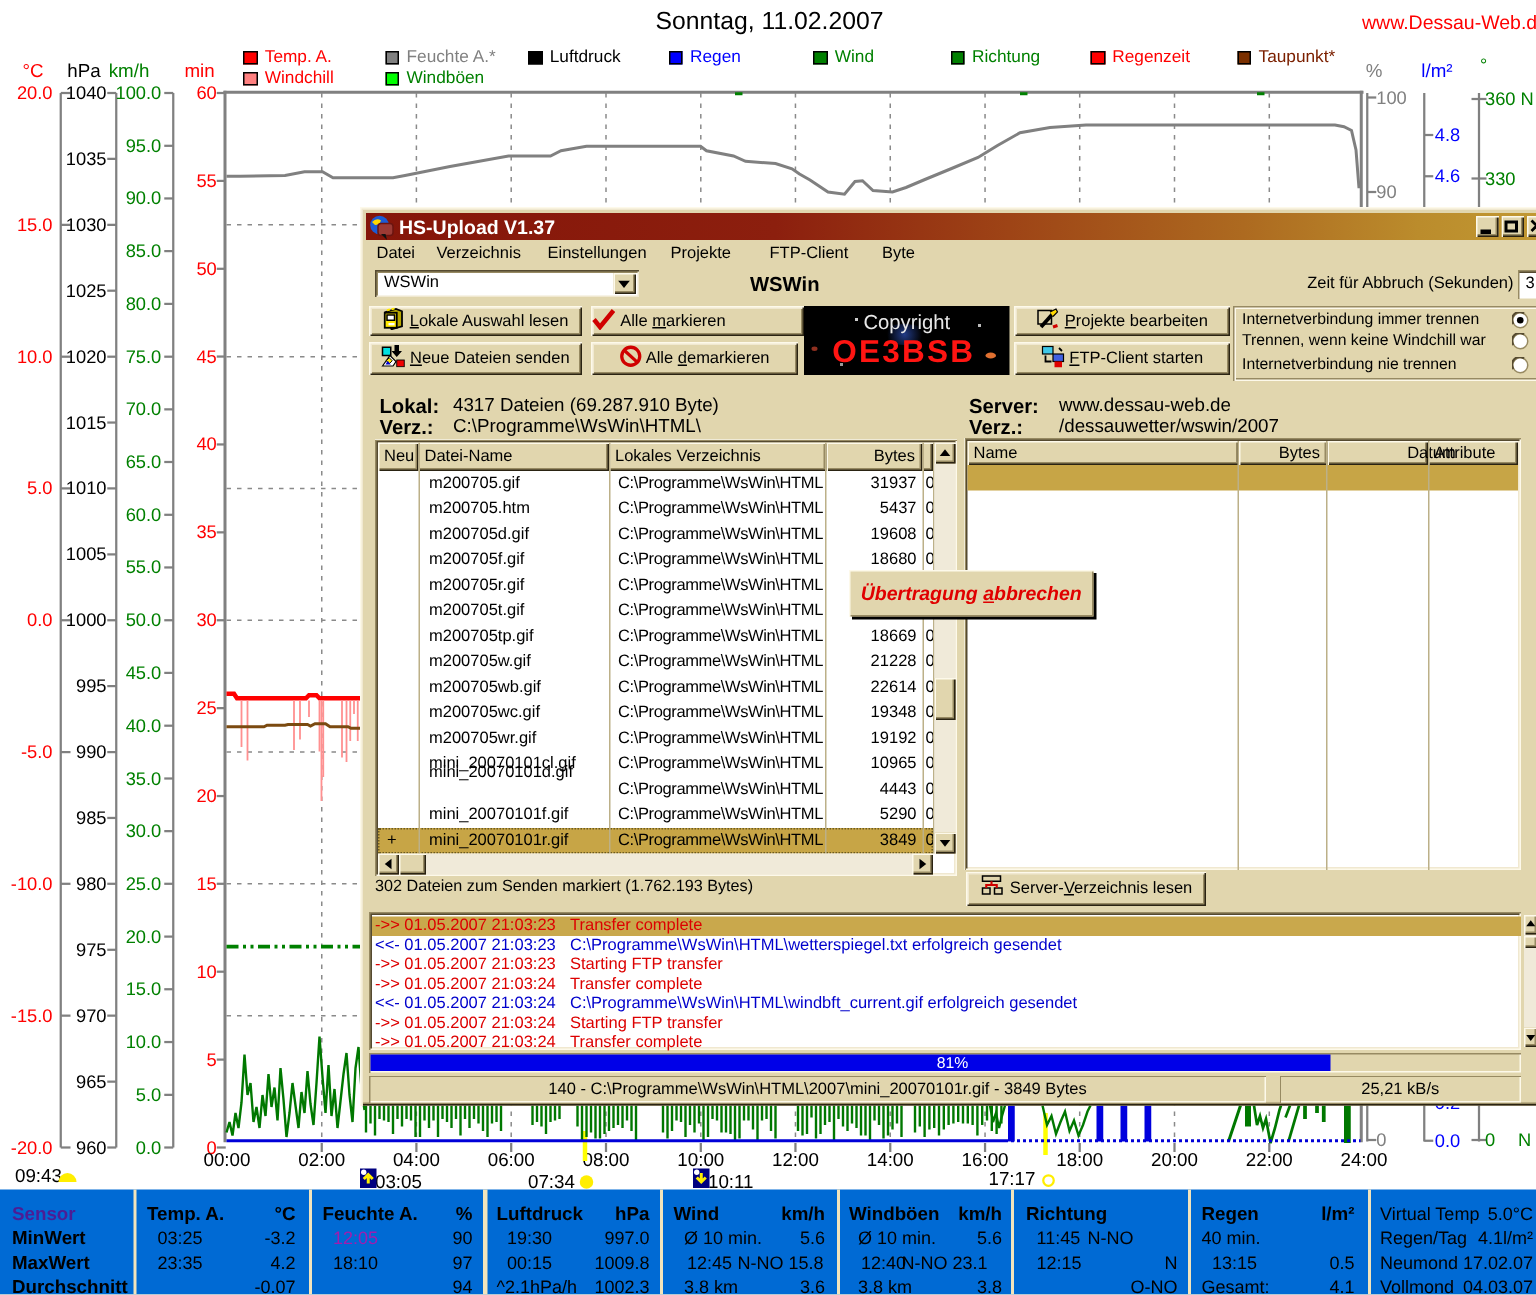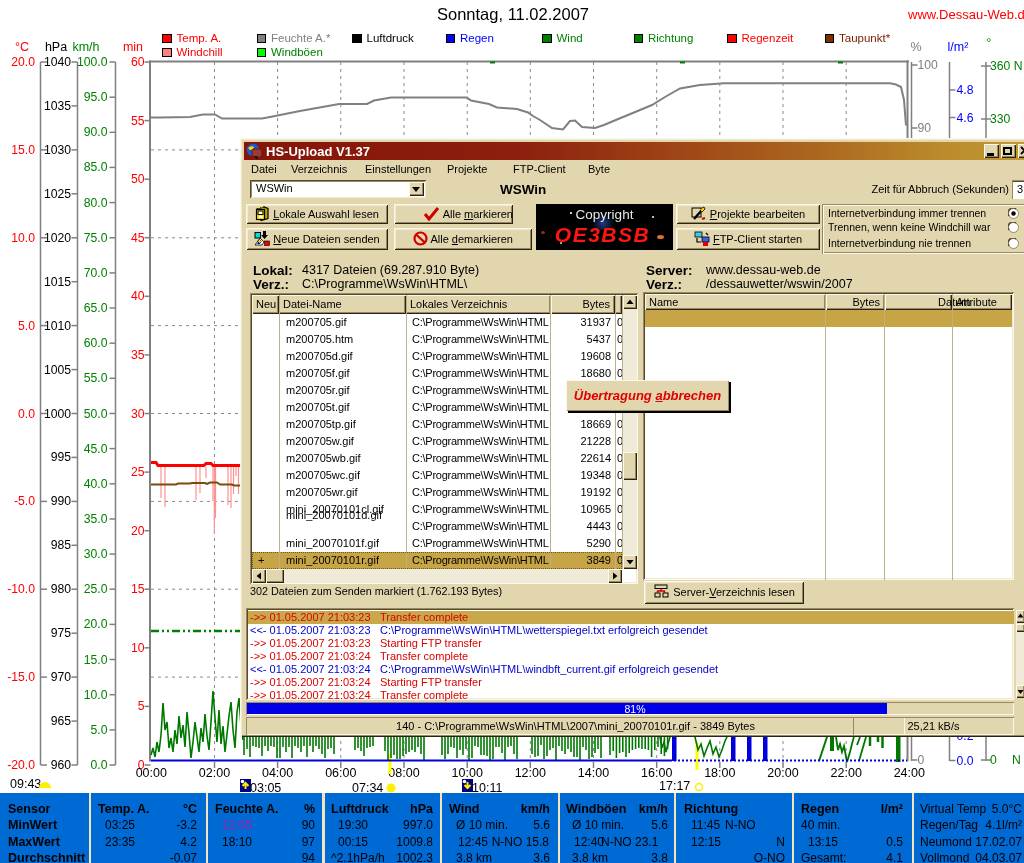--- a/index.html
+++ b/index.html
@@ -453,21 +453,21 @@
 <div class="a" style="left:826px;top:183px;width:183px;text-align:right;font-size:11px;white-space:nowrap">Zeit für Abbruch (Sekunden)</div>
 <div class="a" style="left:1012px;top:180px;width:12px;height:19px;background:#fff;box-shadow:inset 1px 1px 0 #978a62,inset 0 2px 0 #554a30"></div>
 <div class="a t" style="left:1017px;top:183px">3</div>
 <div class="a win raised" style="left:246px;top:204px;width:142px;height:20px;text-align:center"><span class="t" style="line-height:20px"><svg width="15" height="15" style="vertical-align:-3px">
         <path d="M2,3 l7,-2 l4,1.5 l0,10 l-7,2 z" fill="#b8a800" stroke="#000" stroke-width="1.2"></path>
         <rect x="1.5" y="3.5" width="8" height="10" fill="#ffe800" stroke="#000" stroke-width="1.2"></rect>
         <rect x="3" y="5" width="5" height="3.5" fill="#fff" stroke="#000"></rect>
         <path d="M4,11 h4" stroke="#fff" stroke-width="1.5"></path>
         <path d="M3,1.8 l2,-0.5 M6,1.2 l2,-0.5" stroke="#ffe800" stroke-width="1.3"></path>
       </svg> <u>L</u>okale Auswahl lesen</span></div>
-<div class="a win raised" style="left:394px;top:204px;width:119px;height:20px;text-align:right"><span class="t" style="line-height:20px"><svg width="17" height="15" style="vertical-align:-3px">
+<div class="a win raised" style="left:394px;top:204px;width:142px;height:20px;text-align:left"><span class="t" style="line-height:20px"><svg width="17" height="15" style="vertical-align:-3px">
         <path d="M2,8 l4,5 l9,-11" stroke="#d00000" stroke-width="3" fill="none"></path>
       </svg> Alle <u>m</u>arkieren</span></div>
 <div class="a win raised" style="left:676px;top:204px;width:144px;height:20px;text-align:center"><span class="t" style="line-height:20px"><svg width="16" height="15" style="vertical-align:-3px">
         <rect x="1" y="2" width="9" height="9" fill="#e1d6ae" stroke="#000"></rect>
         <path d="M3,13 l8,-9" stroke="#000" stroke-width="2.5"></path>
         <path d="M9,3 l4,-2 l1,2 l-3,3" fill="#ffd800" stroke="#000" stroke-width="0.8"></path>
         <path d="M11,13 l3,-1" stroke="#d00000" stroke-width="2"></path>
       </svg> <u>P</u>rojekte bearbeiten</span></div>
 <div class="a win raised" style="left:246px;top:228px;width:142px;height:22px;text-align:center"><span class="t" style="line-height:22px"><svg width="16" height="15" style="vertical-align:-3px">
         <rect x="1" y="1.5" width="5.5" height="5.5" fill="#00e0e0" stroke="#000"></rect>
@@ -483,21 +483,21 @@
       </svg> Alle <u>d</u>emarkieren</span></div>
 <div class="a win raised" style="left:676px;top:228px;width:144px;height:22px;text-align:center"><span class="t" style="line-height:22px"><svg width="16" height="15" style="vertical-align:-3px">
         <rect x="1" y="1" width="7" height="5" fill="#40c8e8" stroke="#000" stroke-width="0.8"></rect>
         <rect x="8" y="6" width="7" height="5" fill="#4060e0" stroke="#000" stroke-width="0.8"></rect>
         <rect x="9" y="11" width="5" height="4" fill="#e00000"></rect>
         <path d="M3,7 l0,4 l4,0 M12,2 l2,2" stroke="#000" stroke-width="1.2" fill="none"></path>
       </svg> <u>F</u>TP-Client starten</span></div>
 <div class="a" style="left:536px;top:204px;width:137px;height:46px;background:#000">
     <div class="a" style="left:52px;top:12px;width:30px;height:14px;border-radius:50%;background:radial-gradient(circle,#2a4aa8,#000 70%);opacity:.8"></div>
     <div class="a" style="left:0;top:3px;width:137px;text-align:center;font-size:13.5px;color:#e8e8e8">Copyright</div>
-    <div class="a" style="left:0;top:19px;width:133px;text-align:center;font-size:21px;font-weight:bold;color:#ff1512;font-style:italic;letter-spacing:1.5px">OE3BSB</div>
+    <div class="a" style="left:0;top:19px;width:133px;text-align:center;font-size:21px;font-weight:bold;color:#ff1512;letter-spacing:1.5px">OE3BSB</div>
     <div class="a" style="left:121px;top:31px;width:7px;height:4px;border-radius:50%;background:#e07030"></div>
     <div class="a" style="left:5px;top:27px;width:4px;height:3px;border-radius:50%;background:#903020"></div>
     <div class="a" style="left:34px;top:8px;width:2px;height:2px;background:#ccc"></div>
     <div class="a" style="left:116px;top:12px;width:2px;height:2px;background:#bbb"></div>
     <div class="a" style="left:24px;top:38px;width:2px;height:2px;background:#999"></div>
   </div>
 <div class="a etched" style="left:822px;top:204px;width:206px;height:50px"></div>
 <div class="a" style="left:828px;top:207px;font-size:10.5px;white-space:nowrap">Internetverbindung immer trennen</div>
 <svg class="a" style="left:1008px;top:208px" width="12" height="12">
     <circle cx="5.5" cy="5.5" r="5" fill="#fff" stroke="#978a62" stroke-width="1"></circle>
@@ -672,32 +672,32 @@
     </svg>
   </div>
 <div class="a win raised1" style="left:1015.5px;top:685px;width:9px;height:13px;box-shadow:inset 1px 1px 0 #fdf9ea,inset -1px -1px 0 #2a2312,inset -2px -2px 0 #978a62">
     <svg class="a" style="left:0;top:0" width="9" height="13">
       <path d="M4.5,9 l3,-4 h-6 z" fill="#000"></path>
     </svg>
   </div>
 <div class="a" style="left:246px;top:702px;width:768px;height:13px;background:#e1d6ae;box-shadow:inset 1px 1px 0 #978a62,inset -1px -1px 0 #fdf9ea"></div>
 <div class="a" style="left:247px;top:703px;width:640px;height:11px;background:#0000e8"></div>
 <div class="a" style="left:600px;top:703px;width:70px;text-align:center;font-size:10.5px;color:#fff">81%</div>
-<div class="a sunken1" style="left:246px;top:717px;width:659px;height:18px;text-align:center;font-size:11px;line-height:18px;white-space:nowrap">140 - C:\Programme\WsWin\HTML\2007\mini_20070101r.gif - 3849 Bytes</div>
+<div class="a sunken1" style="left:246px;top:717px;width:598px;height:18px;text-align:center;font-size:11px;line-height:18px;white-space:nowrap">140 - C:\Programme\WsWin\HTML\2007\mini_20070101r.gif - 3849 Bytes</div>
 <div class="a sunken1" style="left:853px;top:717px;width:161px;height:18px;text-align:center;font-size:11px;line-height:18px">25,21 kB/s</div>
 <div class="a" style="left:0;top:793px;width:1024px;height:70px;background:#006ad4"></div>
 <div class="a" style="left:88.5px;top:793px;width:2.5px;height:70px;background:#f2e4bc"></div>
 <div class="a" style="left:205.5px;top:793px;width:2.5px;height:70px;background:#f2e4bc"></div>
 <div class="a" style="left:322px;top:793px;width:2.5px;height:70px;background:#f2e4bc"></div>
 <div class="a" style="left:439.5px;top:793px;width:2.5px;height:70px;background:#f2e4bc"></div>
 <div class="a" style="left:557.5px;top:793px;width:2.5px;height:70px;background:#f2e4bc"></div>
 <div class="a" style="left:673.5px;top:793px;width:2.5px;height:70px;background:#f2e4bc"></div>
 <div class="a" style="left:791.5px;top:793px;width:2.5px;height:70px;background:#f2e4bc"></div>
 <div class="a" style="left:911.5px;top:793px;width:2.5px;height:70px;background:#f2e4bc"></div>
-<div class="a" style="left:8px;top:802px;font-size:12.5px;color:#000000;font-weight:bold;white-space:nowrap">Sensor</div>
+<div class="a" style="left:8px;top:802px;font-size:12.5px;color:#4c1d95;font-weight:bold;white-space:nowrap">Sensor</div>
 <div class="a" style="left:8px;top:818px;font-size:12.5px;color:#000;font-weight:bold;white-space:nowrap">MinWert</div>
 <div class="a" style="left:8px;top:835px;font-size:12.5px;color:#000;font-weight:bold;white-space:nowrap">MaxWert</div>
 <div class="a" style="left:8px;top:851px;font-size:12.5px;color:#000;font-weight:bold;white-space:nowrap">Durchschnitt</div>
 <div class="a" style="left:98px;top:802px;font-size:12.5px;color:#000;font-weight:bold;white-space:nowrap">Temp. A.</div>
 <div class="a" style="left:140px;top:802px;font-size:12.5px;color:#000;font-weight:bold;width:57px;text-align:right;white-space:nowrap">°C</div>
 <div class="a" style="left:105px;top:818px;font-size:12px;color:#000;white-space:nowrap">03:25</div>
 <div class="a" style="left:140px;top:818px;font-size:12px;color:#000;width:57px;text-align:right;white-space:nowrap">-3.2</div>
 <div class="a" style="left:105px;top:835px;font-size:12px;color:#000;white-space:nowrap">23:35</div>
 <div class="a" style="left:140px;top:835px;font-size:12px;color:#000;width:57px;text-align:right;white-space:nowrap">4.2</div>
 <div class="a" style="left:140px;top:851px;font-size:12px;color:#000;width:57px;text-align:right;white-space:nowrap">-0.07</div>

